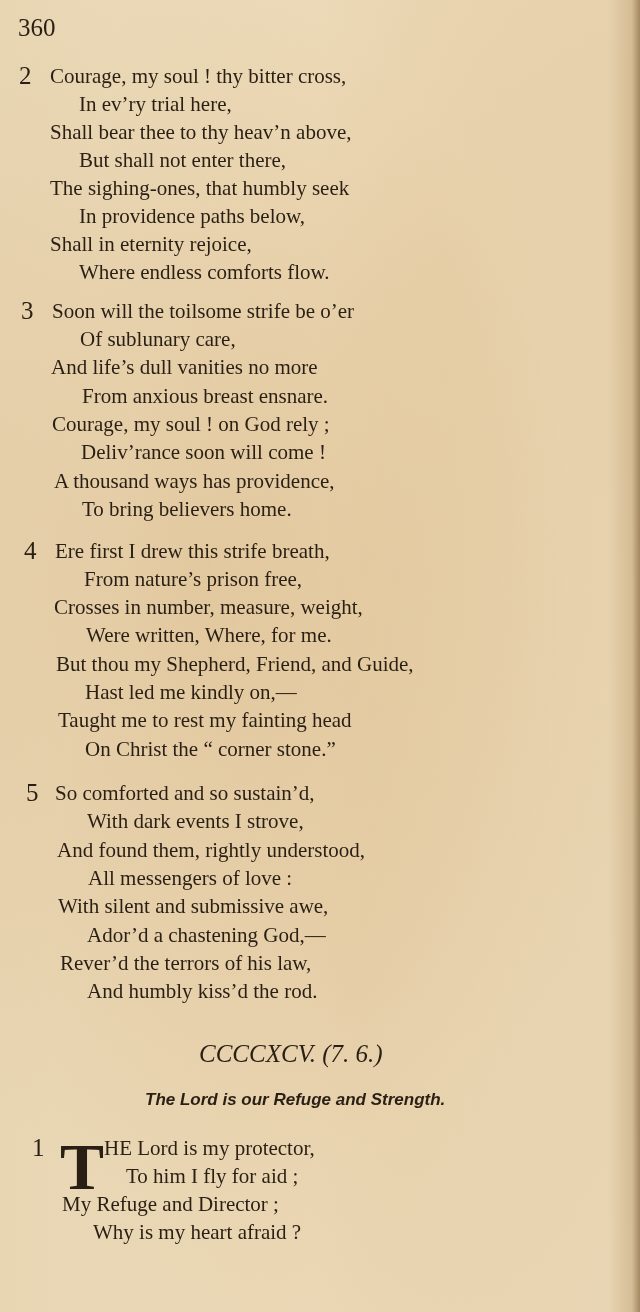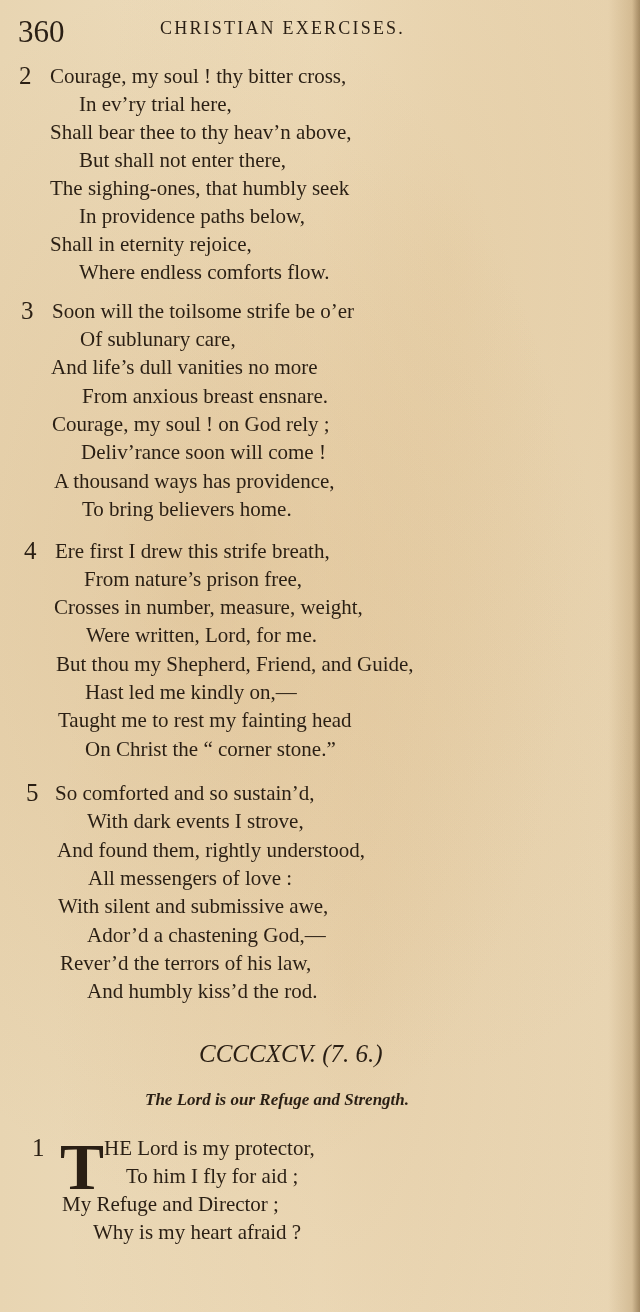--- a/index.html
+++ b/index.html
@@ -20,56 +20,55 @@
   }
   .edge {
     position: absolute; top: 0; right: 0; width: 8px; height: 100%;
     background: linear-gradient(90deg, rgba(120,90,50,0.0), rgba(110,85,50,0.45));
   }
   .running-head {
     position: absolute; top: 14px; left: 18px; right: 20px; height: 30px;
   }
   .page-number {
     position: absolute; left: 0; top: 0;
-    font-family: "Liberation Serif", serif; font-size: 31px;
+    font-family: "Liberation Serif", serif; font-size: 25px;
   }
   .section-title {
     position: absolute; left: 142px; top: 4px;
     font-family: "Liberation Serif", serif; font-size: 18px; letter-spacing: 2.2px;
   }
   .line {
     position: absolute; white-space: nowrap;
     font-family: "Liberation Serif", serif; font-size: 21px; line-height: 28px;
   }
   .stanza-num {
     position: absolute; font-family: "Liberation Serif", serif; font-size: 25px;
   }
   .hymn-number {
     position: absolute; top: 1040px; left: 0; width: 640px; text-align: left;
     font-family: "Liberation Serif", serif; font-size: 25px;
   }
   .hymn-number span { position: absolute; left: 199px; white-space: nowrap; font-style: italic; }
   .subtitle {
     position: absolute; top: 1090px; left: 145px; white-space: nowrap;
-    font-family: Liberation Serif, serif; font-style: italic; font-weight: bold; font-size: 17px;
+    font-family: Liberation Sans, sans-serif; font-style: italic; font-weight: bold; font-size: 17px;
   }
   .dropcap {
     position: absolute; left: 60px; top: 1134px;
     font-family: "Liberation Serif", serif; font-weight: bold; font-size: 66px; line-height: 66px;
   }
 </style>
 </head>
 <body>
 
 <div class="page"></div>
 <div class="edge"></div>
 
 <div class="running-head">
   <span class="page-number">360</span>
-  <span class="section-title">CHRISTIAN EXERCISES.</span>
 </div>
 
 <div>
   <span class="stanza-num" style="left:19px;top:62px">2</span>
   <span class="line" style="left:50px;top:62px">Courage, my soul ! thy bitter cross,</span>
   <span class="line" style="left:79px;top:90px">In ev’ry trial  here,</span>
   <span class="line" style="left:50px;top:118px">Shall bear thee to thy heav’n above,</span>
   <span class="line" style="left:79px;top:146px">But shall not enter there,</span>
   <span class="line" style="left:50px;top:174px">The sighing-ones, that humbly seek</span>
   <span class="line" style="left:79px;top:202px">In providence paths below,</span>
@@ -87,21 +86,21 @@
   <span class="line" style="left:81px;top:438px">Deliv’rance soon will come !</span>
   <span class="line" style="left:54px;top:467px">A thousand ways has providence,</span>
   <span class="line" style="left:82px;top:495px">To bring believers home.</span>
 </div>
 
 <div>
   <span class="stanza-num" style="left:24px;top:537px">4</span>
   <span class="line" style="left:55px;top:537px">Ere first I drew this strife breath,</span>
   <span class="line" style="left:84px;top:565px">From nature’s prison free,</span>
   <span class="line" style="left:54px;top:593px">Crosses in number, measure, weight,</span>
-  <span class="line" style="left:86px;top:621px">Were written, Lord, for me.</span>
+  <span class="line" style="left:86px;top:621px">Were written, Where, for me.</span>
   <span class="line" style="left:56px;top:650px">But thou my Shepherd, Friend, and Guide,</span>
   <span class="line" style="left:85px;top:678px">Hast led me kindly on,—</span>
   <span class="line" style="left:58px;top:706px">Taught me to rest my fainting head</span>
   <span class="line" style="left:85px;top:735px">On Christ the “ corner stone.”</span>
 </div>
 
 <div>
   <span class="stanza-num" style="left:26px;top:779px">5</span>
   <span class="line" style="left:55px;top:779px">So comforted and so sustain’d,</span>
   <span class="line" style="left:87px;top:807px">With dark events I strove,</span>

